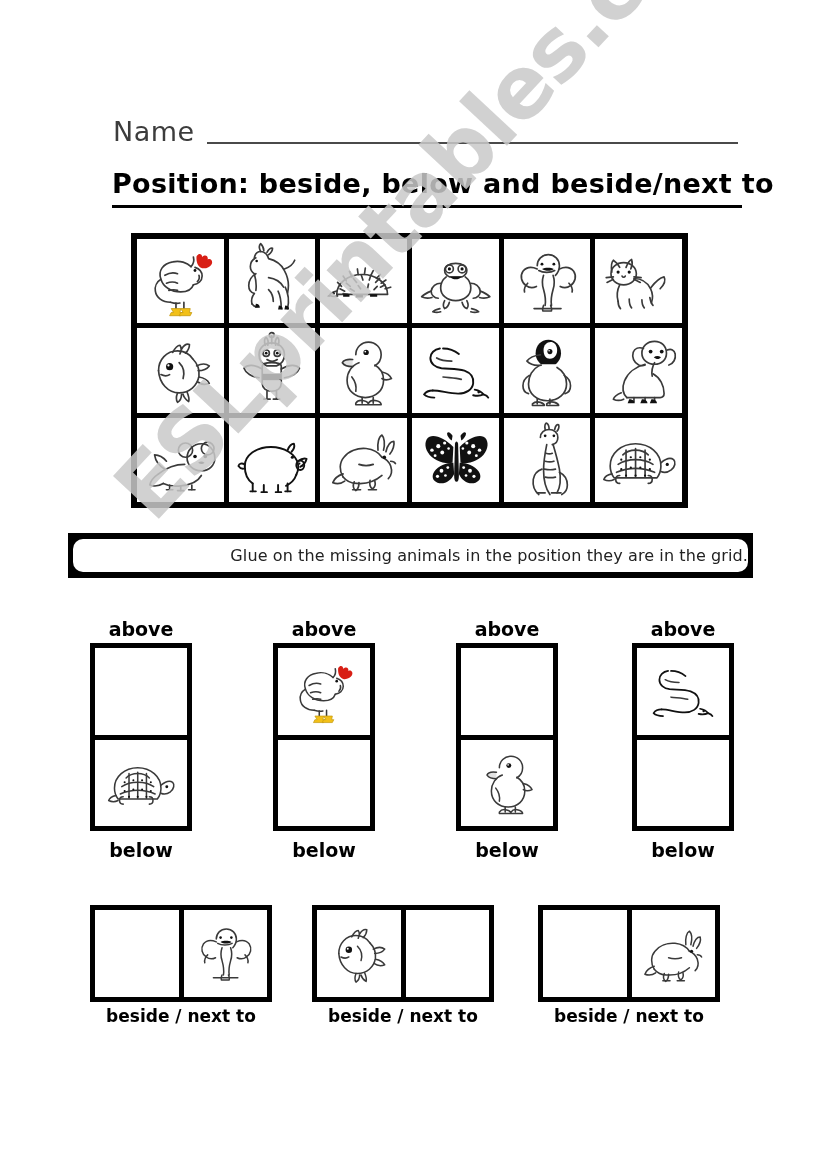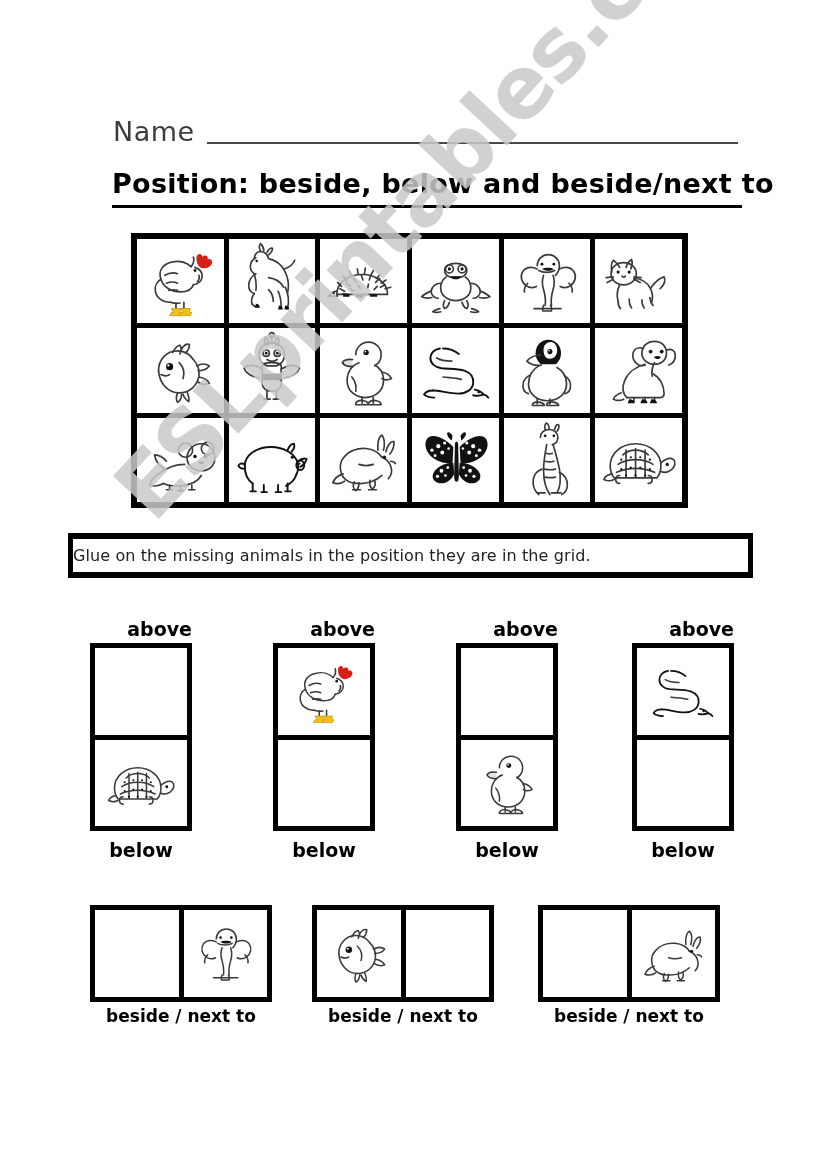--- a/index.html
+++ b/index.html
@@ -83,39 +83,39 @@
 
   
   .instr-outer {
     position: absolute; left: 68px; top: 533px;
     width: 685px; height: 45px;
     background: #000;
     padding: 6px 5px;
   }
   .instr-inner {
     background: #fff; width: 100%; height: 100%;
-    display: flex; align-items: center; justify-content: flex-start;
+    display: flex; align-items: center; justify-content: flex-end; border-radius: 10px;
   }
   .instr-text {
     font-family: "DejaVu Sans", sans-serif;
     font-size: 16px; color: #222; letter-spacing: .1px;
     white-space: nowrap;
   }
 
   
   .vpair {
     position: absolute;
     width: 102px;
   }
   .vpair .lbl {
     font-family: "DejaVu Sans", sans-serif;
     font-size: 19px; font-weight: bold; color:#000;
     text-align: center; line-height: 22px;
   }
-  .vpair .lbl.top { margin-bottom: 3px; text-align: right; }
+  .vpair .lbl.top { margin-bottom: 3px; }
   .vpair .lbl.bot { margin-top: 8px; }
   .vbox {
     background: #000; padding: 5px;
     width: 102px; height: 188px;
     display: flex; flex-direction: column; gap: 5px;
   }
   .vbox .slot {
     background: #fff; flex: 1;
     display: flex; align-items: center; justify-content: center;
     overflow: hidden;

